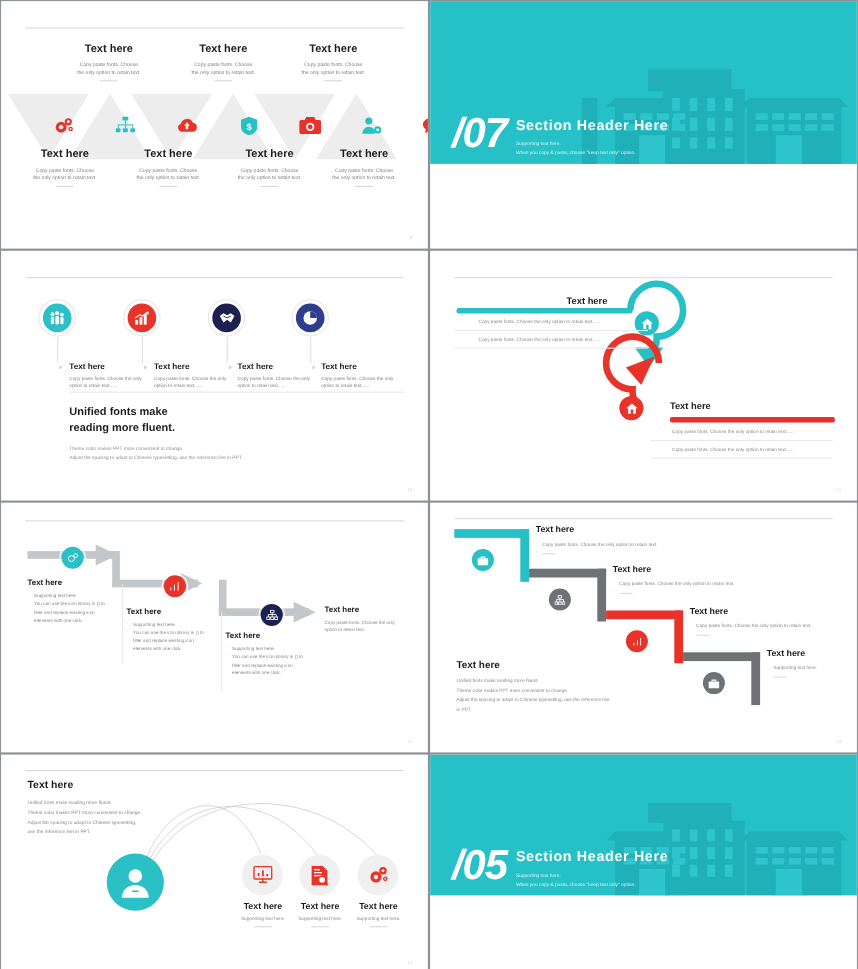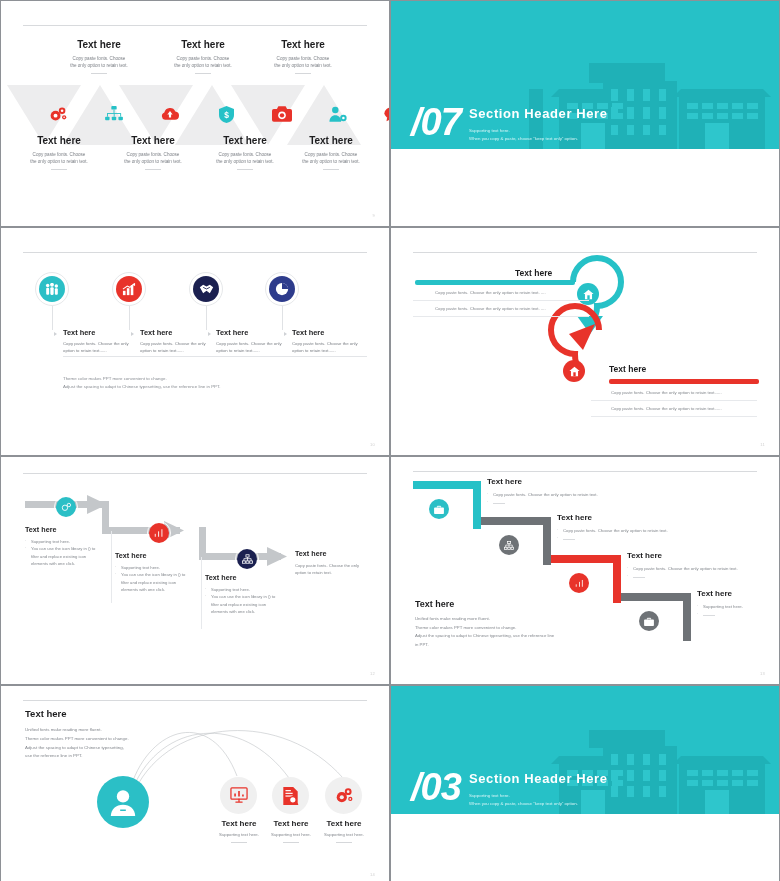--- a/index.html
+++ b/index.html
@@ -421,20 +421,24 @@
       <div class="col" style="left:215px;">
         <div class="th">Text here</div>
         <div class="body-s">Copy paste fonts. Choose the only option to retain text......</div>
       </div>
       <div class="col" style="left:291px;">
         <div class="th">Text here</div>
         <div class="body-s">Copy paste fonts. Choose the only option to retain text......</div>
       </div>
 
       <div class="foot">
+        <h2>
+          <span>Unified fonts make</span><br>
+          <span>reading more fluent.</span>
+        </h2>
         <p>
           <span>Theme color makes PPT more convenient to change.</span><br>
           <span>Adjust the spacing to adapt to Chinese typesetting, use the reference line in PPT.</span>
         </p>
       </div>
 
       <div class="pgnum">10</div>
     </div>
   </div>
 
@@ -769,21 +773,21 @@
               <rect x="176" y="66" width="24" height="24"></rect>
             </g>
             <g fill="#1fb1b7">
               <rect x="48" y="62" width="4" height="28"></rect>
                 <rect x="76" y="62" width="4" height="28"></rect>
               <rect x="172" y="62" width="4" height="28"></rect>
                 <rect x="200" y="62" width="4" height="28"></rect>
             </g>
           </svg>
         </div>
-        <div class="num">/03</div>
+        <div class="num">/05</div>
         <div class="ttl">Section Header Here</div>
         <div class="sub">
           <div>Supporting text here.</div>
           <div>When you copy &amp; paste, choose "keep text only" option.</div>
         </div>
       </div>
     </div>
   </div>
 
 </div>

